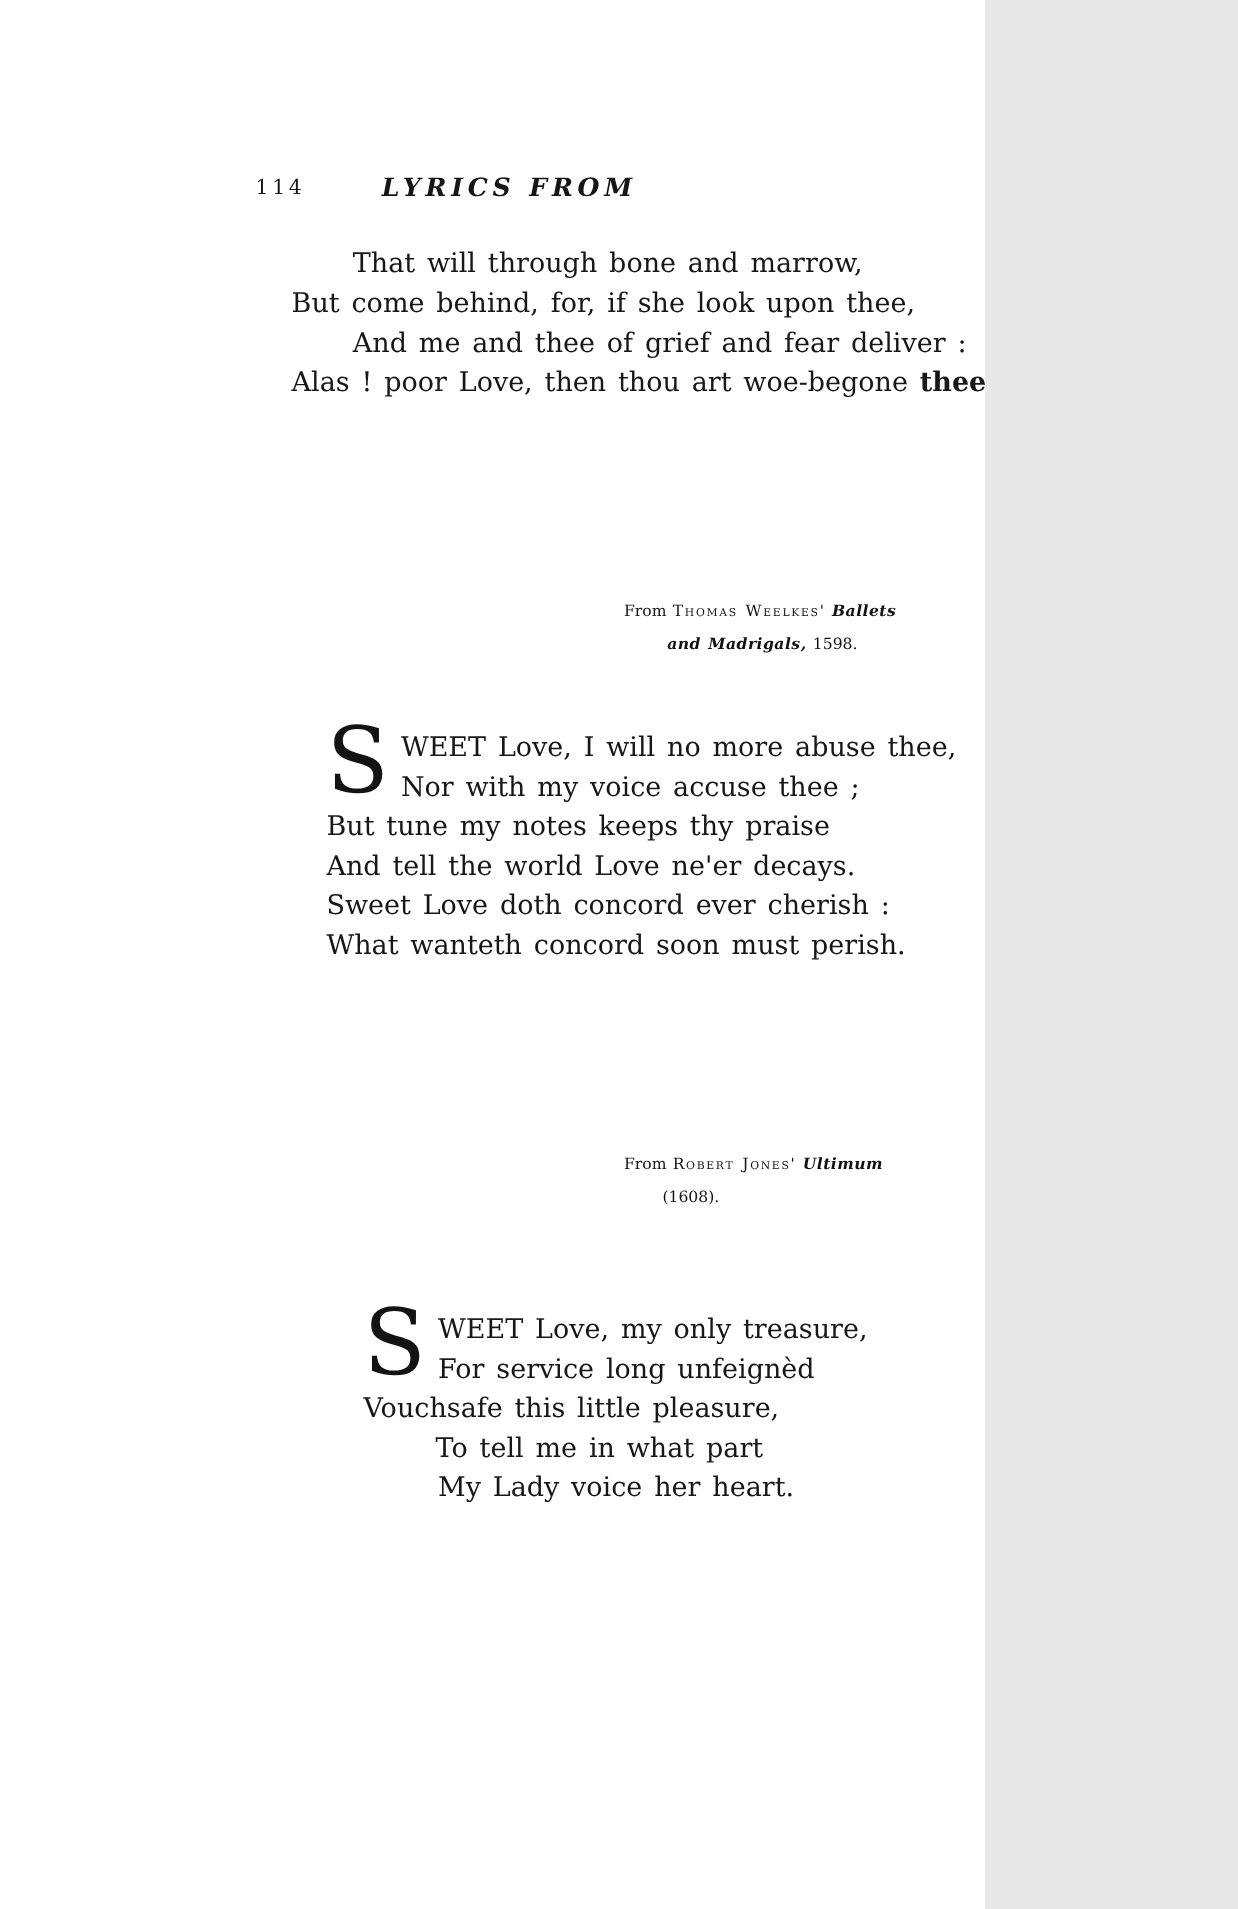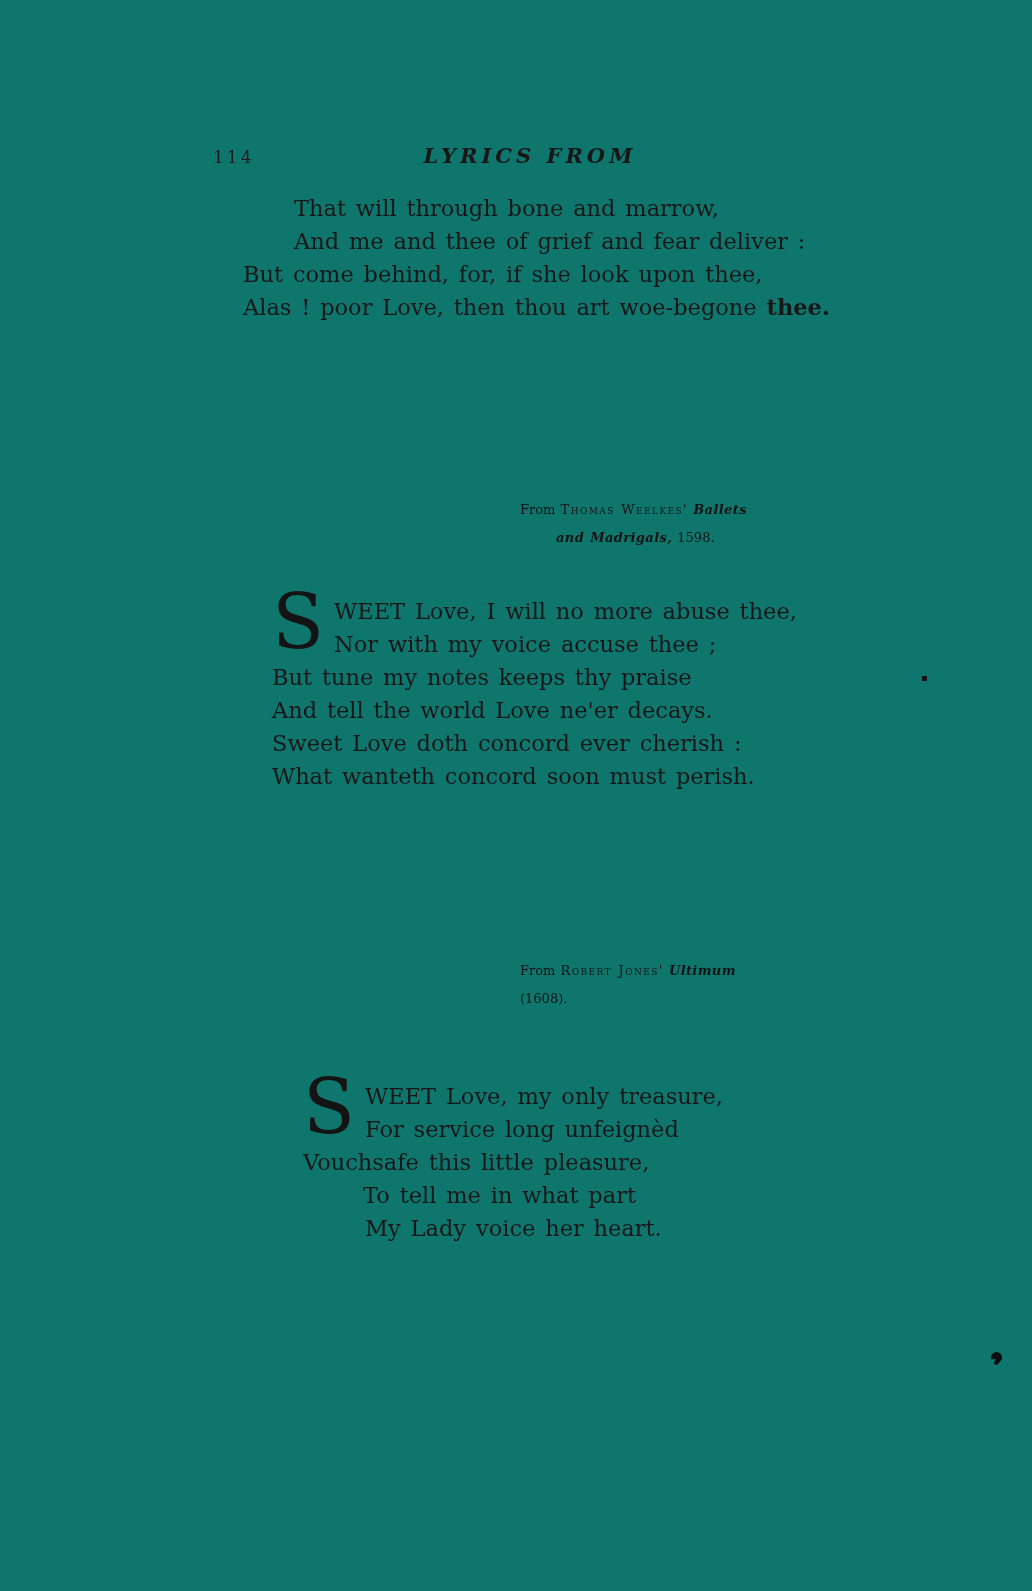--- a/index.html
+++ b/index.html
@@ -1,20 +1,20 @@
 <!DOCTYPE html>
 <html><head>
 <meta charset="utf-8">
 <style>
   html, body { margin: 0; padding: 0; background: #e8e8e8; }
   .page {
     position: relative;
-    width: 1032px;
+    width: 821px;
     height: 1591px;
-    background: #0f766e;
+    background: #ffffff;
     overflow: hidden;
     font-family: "DejaVu Serif", "Liberation Serif", serif;
     color: #141414;
   }
   .pgnum {
     position: absolute;
     left: 213px; top: 147px;
     font-size: 17px;
     letter-spacing: 3px;
     color: #1a1a1a;
@@ -30,20 +30,21 @@
     color: #161616;
     transform: translateX(14px);
   }
   .stanza {
     position: absolute;
     font-size: 22.5px;
     line-height: 33px;
     white-space: nowrap;
     word-spacing: 0.12em;
     color: #171717;
+    margin-top: 12px;
   }
   .stanza .line { min-height: 33px; }
   .ind1 { margin-left: 51px; }
   .s3-i3 { margin-left: 57px; }
   .s3-i5 { margin-left: 60px; }
   .s3-i6 { margin-left: 62px; }
   .heavy { font-weight: 700; }
   .dropcap {
     float: left;
     font-size: 76px;
@@ -56,21 +57,21 @@
     position: absolute;
     font-size: 13px;
     line-height: 27.5px;
     white-space: nowrap;
     word-spacing: 0.08em;
     color: #121212;
   }
   .attr .sc { font-variant: small-caps; letter-spacing: 1.4px; }
   .attr .wk { font-style: italic; font-weight: 700; letter-spacing: 0.4px; }
   .attr .l2 { margin-left: 36px; }
-  .attr .l3 { }
+  .attr .l3 { margin-left: 32px; }
   .attr .rm { font-style: normal; font-weight: 400; }
   .speck-dot {
     position: absolute;
     left: 922px; top: 676px;
     width: 5px; height: 5px;
     background: #111;
   }
   .speck-comma {
     position: absolute;
     left: 991px; top: 1352px;
@@ -83,22 +84,22 @@
 </head>
 <body>
 
 <div class="page">
 
   <div class="pgnum">114</div>
   <div class="rtitle">LYRICS FROM</div>
 
   <div class="stanza" style="left:243px; top:192px; width:640px;">
     <div class="line ind1">That will through bone and marrow,</div>
+    <div class="line">But come behind, for, if she look upon thee,</div>
     <div class="line ind1">And me and thee of grief and fear deliver :</div>
-    <div class="line">But come behind, for, if she look upon thee,</div>
     <div class="line"><span>Alas ! poor Love, then thou art woe-begone </span><span class="heavy">thee.</span></div>
   </div>
 
   <div class="attr" style="left:520px; top:496px;">
     <div class="l1">
       <span>From</span>
       <span class="sc">Thomas Weelkes'</span>
       <span class="wk">Ballets</span>
     </div>
     <div class="l2">

